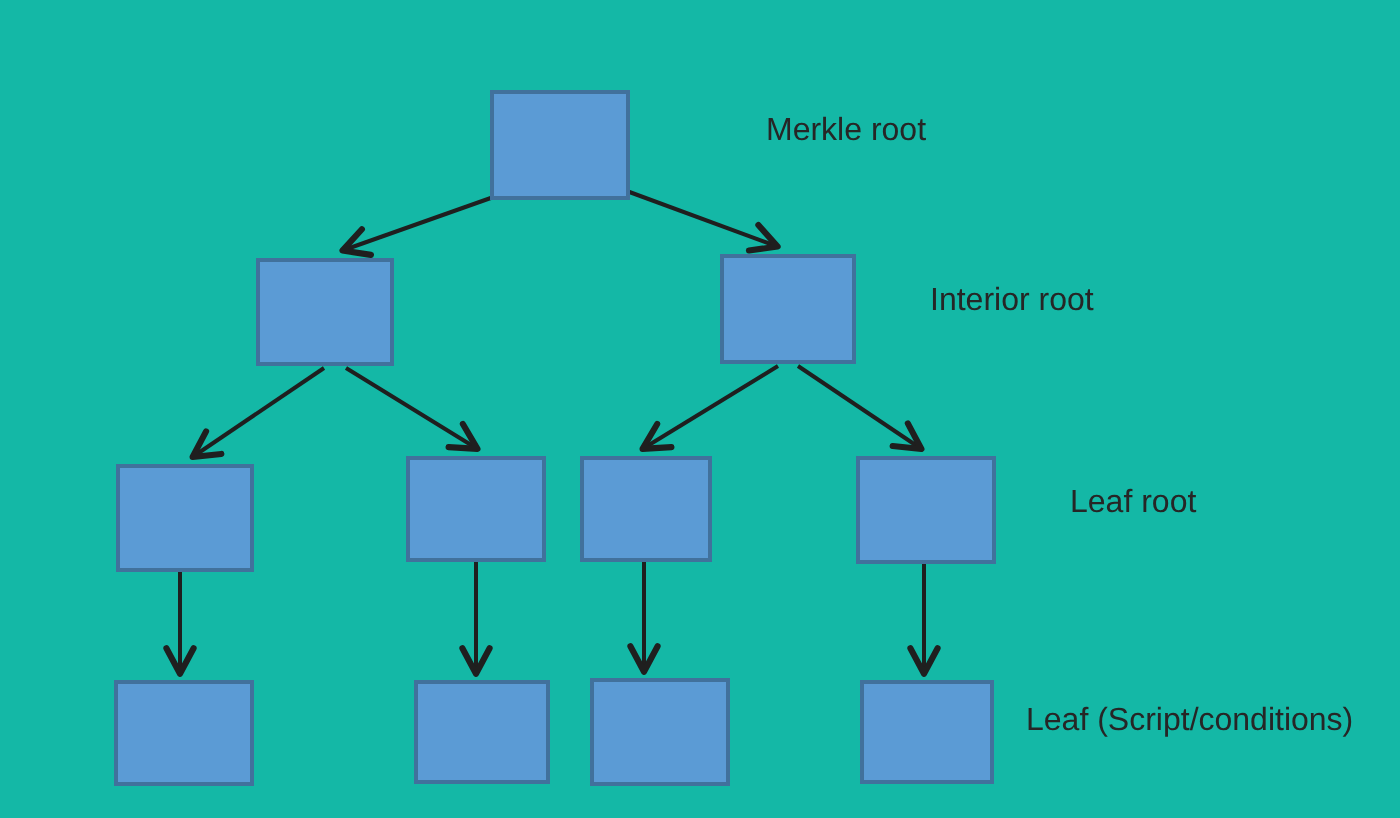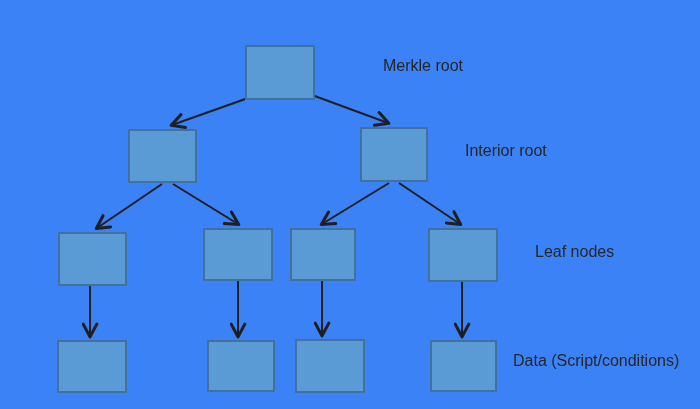--- a/index.html
+++ b/index.html
@@ -4,21 +4,21 @@
 <style>
   html, body {
     margin: 0;
     padding: 0;
     background: #ffffff;
   }
   #stage {
     position: relative;
     width: 700px;
     height: 409px;
-    background: #3b82f6;
+    background: #14b8a6;
     overflow: hidden;
     font-family: "Liberation Sans", sans-serif;
   }
   #edge-layer {
     position: absolute;
     left: 0;
     top: 0;
     width: 700px;
     height: 409px;
   }
@@ -68,16 +68,16 @@
       <div class="tree-node" style="left: 290px; top: 228px; width: 66px; height: 53px; background: rgb(91, 155, 213); border-color: rgb(65, 113, 156);"></div>
       <div class="tree-node" style="left: 428px; top: 228px; width: 70px; height: 54px; background: rgb(91, 155, 213); border-color: rgb(65, 113, 156);"></div>
       <div class="tree-node" style="left: 57px; top: 340px; width: 70px; height: 53px; background: rgb(91, 155, 213); border-color: rgb(65, 113, 156);"></div>
       <div class="tree-node" style="left: 207px; top: 340px; width: 68px; height: 52px; background: rgb(91, 155, 213); border-color: rgb(65, 113, 156);"></div>
       <div class="tree-node" style="left: 295px; top: 339px; width: 70px; height: 54px; background: rgb(91, 155, 213); border-color: rgb(65, 113, 156);"></div>
       <div class="tree-node" style="left: 430px; top: 340px; width: 67px; height: 52px; background: rgb(91, 155, 213); border-color: rgb(65, 113, 156);"></div>
     </div>
   <div id="label-layer">
       <div class="row-label" style="left: 383px; top: 56px; color: rgb(38, 38, 38);">Merkle root</div>
       <div class="row-label" style="left: 465px; top: 141px; color: rgb(38, 38, 38);">Interior root</div>
-      <div class="row-label" style="left: 535px; top: 242px; color: rgb(38, 38, 38);">Leaf nodes</div>
-      <div class="row-label" style="left: 513px; top: 351px; color: rgb(38, 38, 38);">Data (Script/conditions)</div>
+      <div class="row-label" style="left: 535px; top: 242px; color: rgb(38, 38, 38);">Leaf root</div>
+      <div class="row-label" style="left: 513px; top: 351px; color: rgb(38, 38, 38);">Leaf (Script/conditions)</div>
     </div>
 </div>
 
 </body></html>

